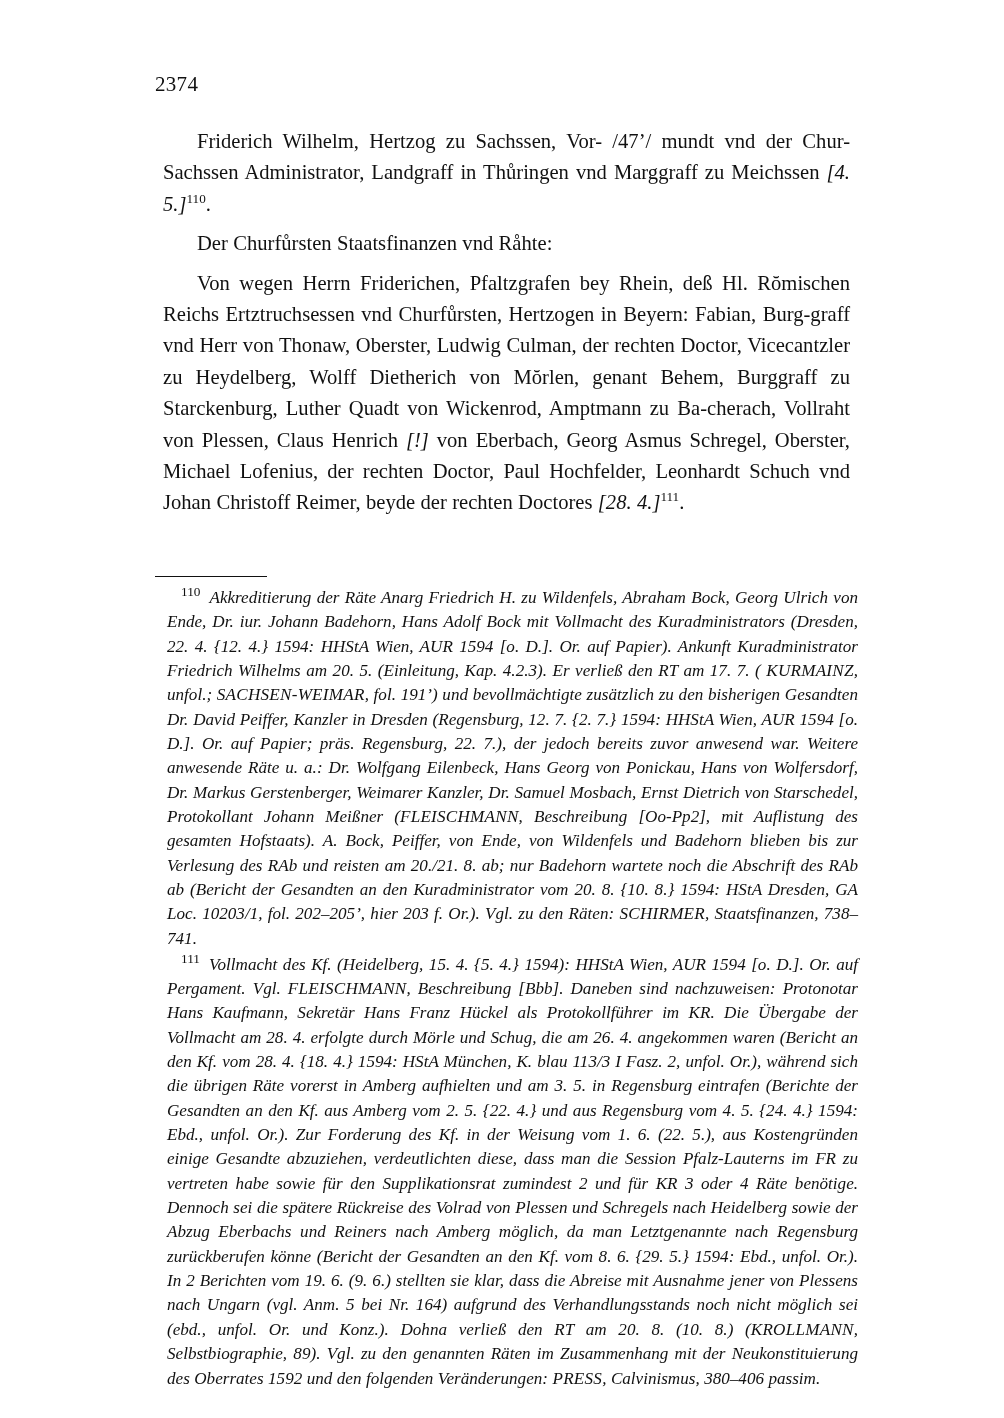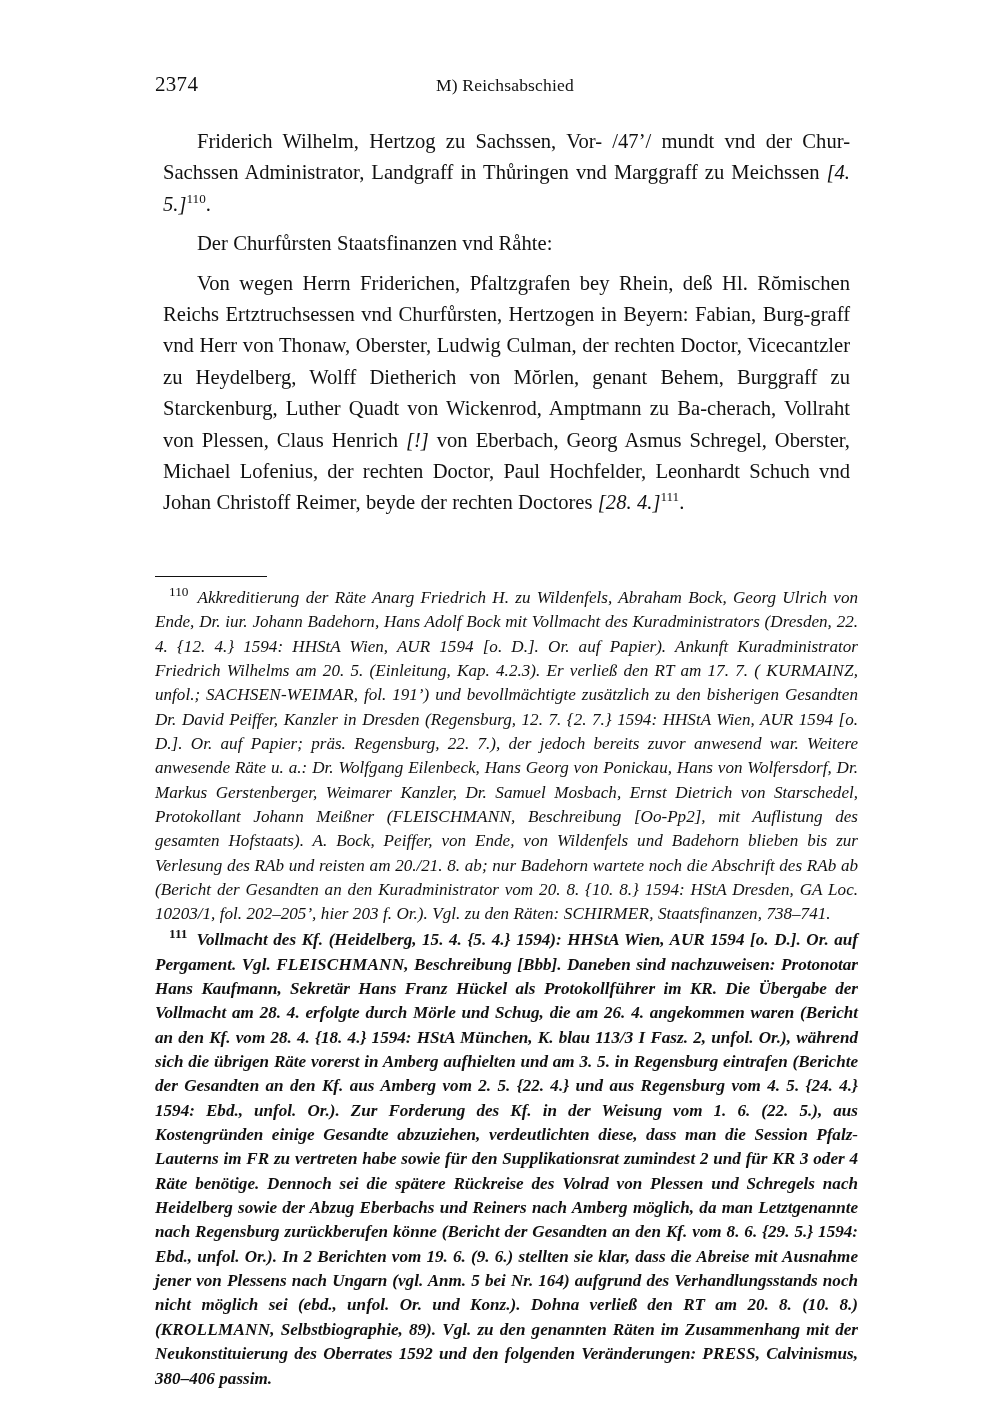--- a/index.html
+++ b/index.html
@@ -79,26 +79,26 @@
     width: 112px;
     height: 0;
     border-top: 1.1px solid #111;
     margin: 0 0 9px 0;
   }
   .fn {
     font-size: 17.1px;
     line-height: 24.35px;
     font-style: italic;
     text-align: justify;
-    margin: 0 0 0 0;
+    margin: 0 0 0 12px;
     text-indent: 0;
     padding-left: 0;
     word-spacing: 0.2px;
   }
-  .fn + .fn { margin-top: 1.5px; font-weight: bold; }
+  .fn + .fn { margin-top: 1.5px; }
   .fn .fnnum {
     font-style: normal;
     font-size: 13.3px;
     vertical-align: 0.52em;
     line-height: 0;
     margin-left: 14px;
     margin-right: 9px;
   }
   .sc {
     font-variant: small-caps;
@@ -106,21 +106,20 @@
     letter-spacing: 0.25px;
   }
 </style>
 </head>
 <body>
 
 <div class="page">
 
   <div class="runninghead">
     <span class="folio">2374</span>
-    <span class="headtitle">M) Reichsabschied</span>
   </div>
 
   <div class="body">
     <p>Friderich Wilhelm, Hertzog zu Sachssen, Vor- /47’/ mundt vnd der Chur-Sachssen Administrator, Landgraff in Thůringen vnd Marggraff zu Meichssen <i>[4. 5.]</i><sup>110</sup>.</p>
     <p>Der Churfůrsten Staatsfinanzen vnd Råhte:</p>
     <p>Von wegen Herrn Friderichen, Pfaltzgrafen bey Rhein, deß Hl. Rŏmischen Reichs Ertztruchsessen vnd Churfůrsten, Hertzogen in Beyern: Fabian, Burg-graff vnd Herr von Thonaw, Oberster, Ludwig Culman, der rechten Doctor, Vicecantzler zu Heydelberg, Wolff Dietherich von Mŏrlen, genant Behem, Burggraff zu Starckenburg, Luther Quadt von Wickenrod, Amptmann zu Ba-cherach, Vollraht von Plessen, Claus Henrich <i>[!]</i> von Eberbach, Georg Asmus Schregel, Oberster, Michael Lofenius, der rechten Doctor, Paul Hochfelder, Leonhardt Schuch vnd Johan Christoff Reimer, beyde der rechten Doctores <i>[28. 4.]</i><sup>111</sup>.</p>
   </div>
 
   <div class="footnotes">
     <div class="fn-rule"></div>

